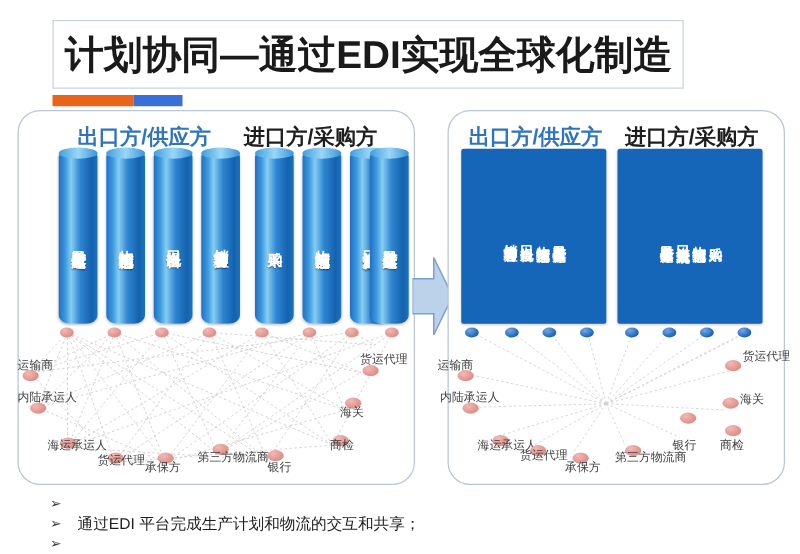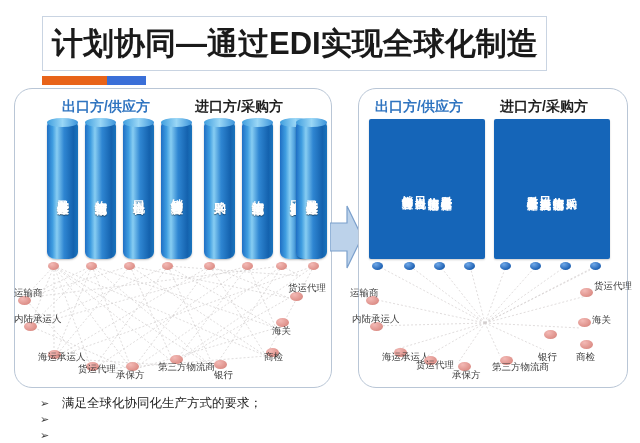--- a/index.html
+++ b/index.html
@@ -25,21 +25,21 @@
 
   
   .panel{
     position:absolute;border:1px solid #b9c6d6;border-radius:18px;
     background:#ffffff;box-sizing:border-box;
   }
   #panel-left{left:14px;top:88px;width:318px;height:300px;}
   #panel-right{left:358px;top:88px;width:270px;height:300px;}
 
   .panel-head{
-    position:absolute;font-size:14px;font-weight:bold;white-space:nowrap;
+    position:absolute;font-size:17px;font-weight:bold;white-space:nowrap;
   }
   .head-blue{color:#2f74c0;}
   .head-dark{color:#1d1d1d;}
 
   
   .cyl{
     position:absolute;width:31px;height:140px;border-radius:9px/7px;
     background:linear-gradient(to right,#1f6fc4 0%,#3f9de0 18%,#87cdf2 32%,#2f86d2 55%,#1462ae 85%,#1a74bd 100%);
     box-shadow:0 1px 2px rgba(0,0,0,.25);
   }
@@ -319,23 +319,23 @@
 
   <div class="node" style="left:578px;top:318px;"></div>
   <div class="nlabel" style="left:592px;top:315px;">海关</div>
 
   <div class="node" style="left:580px;top:288px;"></div>
   <div class="nlabel" style="left:594px;top:281px;">货运代理</div>
 
   <div class="bullets">
     <div class="bullet">
       <span class="bullet-mark">➢</span>
-      <span class="bullet-text">满足全球化协同化生产方式的要求；</span>
     </div>
     <div class="bullet">
       <span class="bullet-mark">➢</span>
+      <span class="bullet-text">通过EDI 平台完成生产计划和物流的交互和共享；</span>
     </div>
     <div class="bullet">
       <span class="bullet-mark">➢</span>
     </div>
   </div>
 
 </div>
 
 </body></html>

